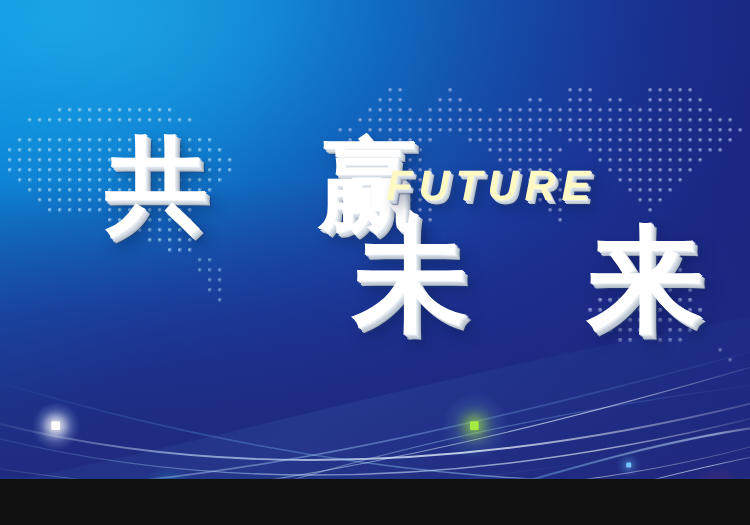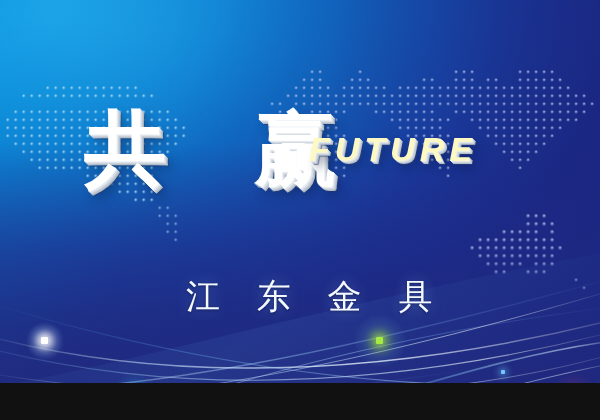--- a/index.html
+++ b/index.html
@@ -872,17 +872,17 @@
     <div class="spark-core" style="left:572px;top:396px;width:6px;height:6px;background:#ff3f63;box-shadow:0 0 9px 3px rgba(255,63,99,.8);"></div>
 
     <div class="spark-core" style="left:501px;top:370px;width:4px;height:4px;background:#74c6ff;box-shadow:0 0 7px 2px rgba(116,198,255,.6);"></div>
   </div>
 
   <div class="text-layer">
     <div class="cn-big" id="row-gongying">共 赢</div>
 
     <div id="future-word">FUTURE</div>
 
-
-    <div id="company-name">江 东 金 具</div>
+    <div class="cn-big" id="row-weilai">未 来</div>
+
   </div>
 
 </div>
 
 </body></html>

